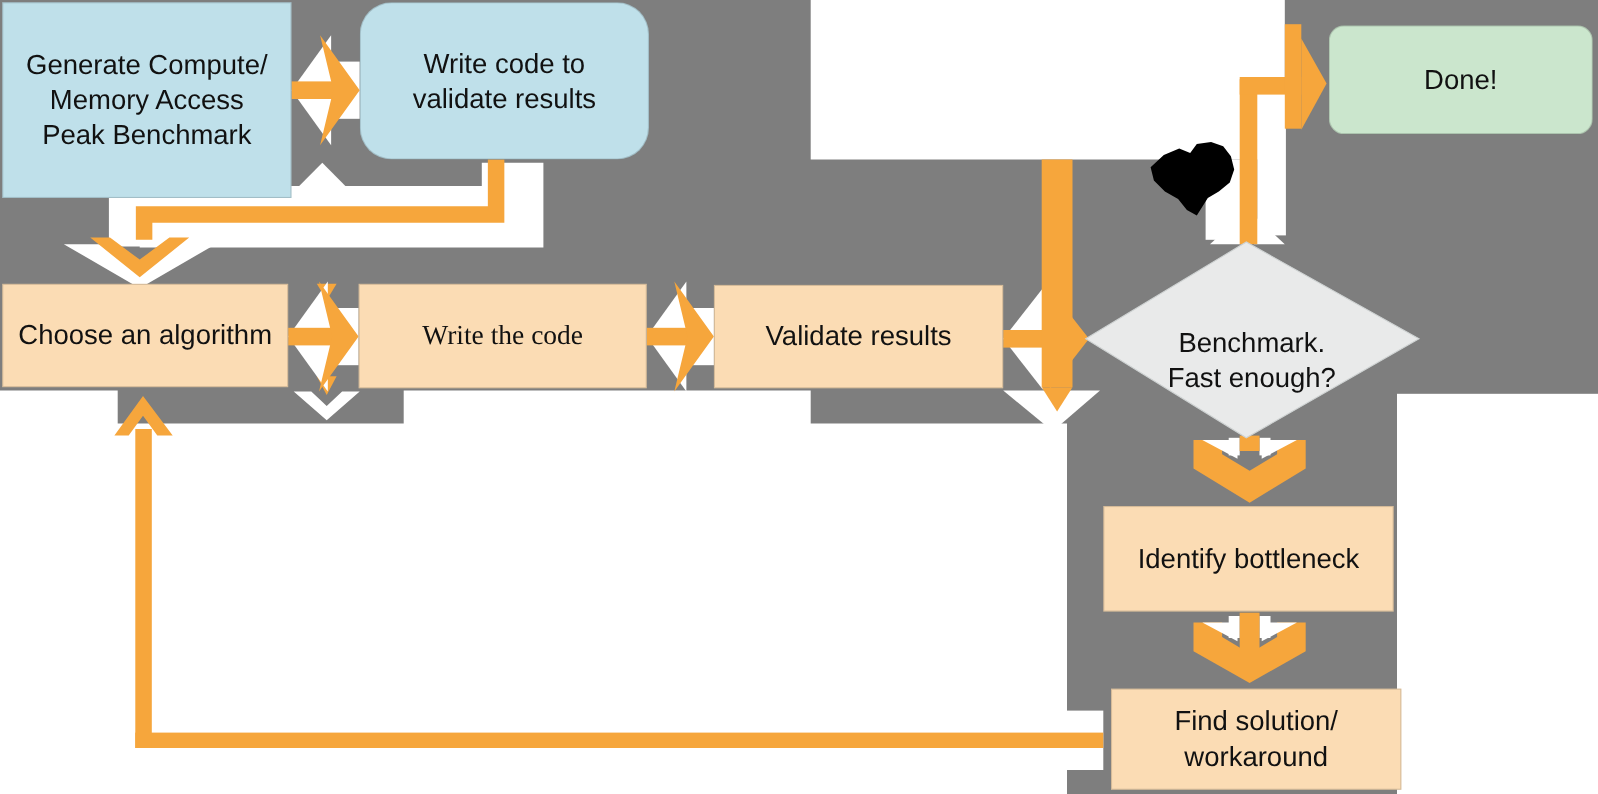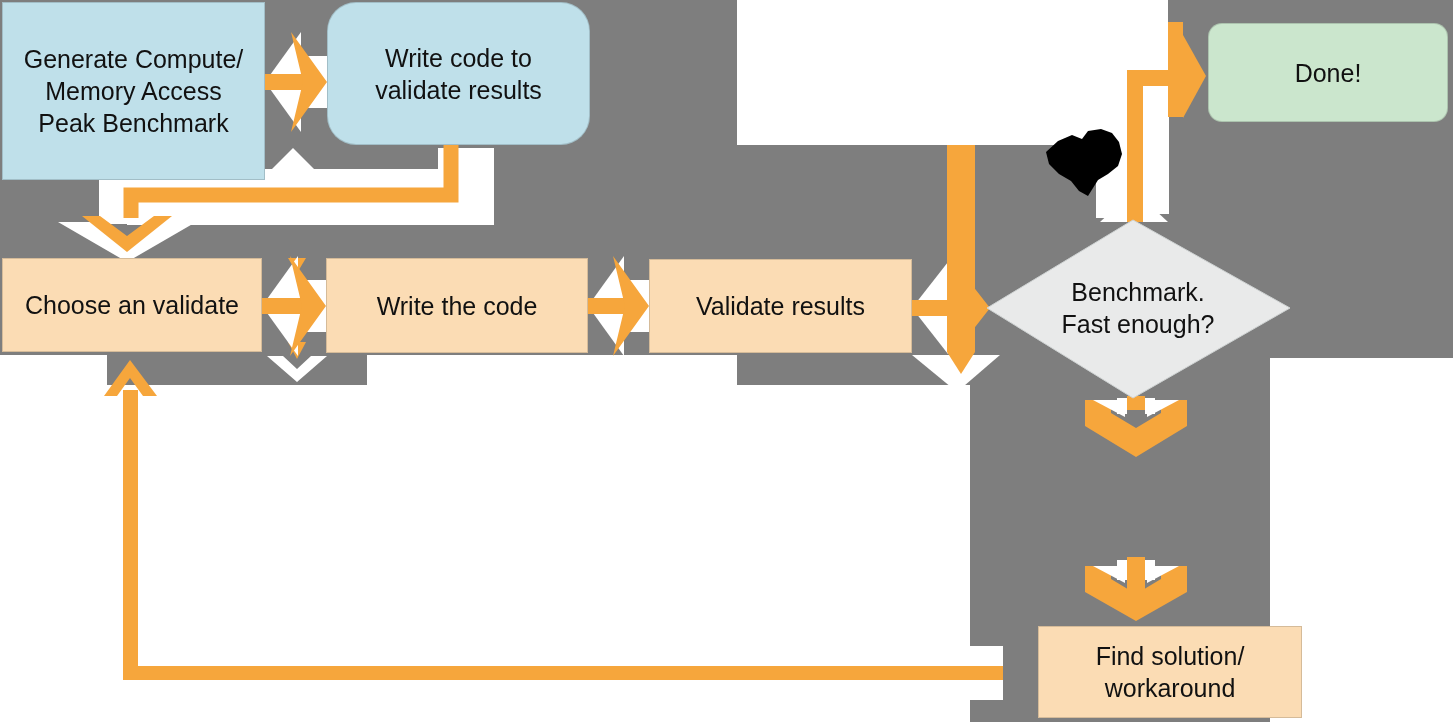--- a/index.html
+++ b/index.html
@@ -16,29 +16,29 @@
   .f-black{fill:var(--black);} .f-diamond{fill:var(--diamond);}
   .s-white{stroke:var(--white); fill:none;} .s-orange{stroke:var(--orange); fill:none;}
   .node{
     position:absolute; z-index:2; display:flex; align-items:center; justify-content:center;
     text-align:center; font-size:25px; line-height:32px; white-space:pre-line;
     box-sizing:border-box; border:1px solid rgba(0,0,0,0.15);
   }
   .n-blue{background:var(--blue);}
   .n-peach{background:var(--peach);}
   .n-green{background:var(--green); border-radius:14px;}
-  .n-label-only{background:transparent; border:none;}
+  .n-label-only{background:transparent; border:none;margin-top:20px;}
   #node-generate {left:2px;   top:2px;   width:263px; height:178px;}
   #node-write-validate {left:327px; top:2px; width:263px; height:143px;border-radius:29px;}
   #node-choose  {left:2px;   top:258px; width:260px; height:94px;}
-  #node-write-code {left:326px; top:258px; width:262px; height:95px;}
+  #node-write-code {left:326px; top:258px; width:262px; height:95px;font-family:Liberation Serif, serif;}
   #node-validate{left:649px; top:259px; width:263px; height:94px;}
   #node-done    {left:1208px;top:23px;  width:240px; height:99px;}
   #node-identify{left:1003px;top:460px; width:264px; height:96px;}
-  #node-find    {left:1038px;top:626px; width:264px; height:92px;}
+  #node-find    {left:1010px;top:626px; width:264px; height:92px;}
   #node-benchmark{left:1005px;top:270px;width:266px; height:76px; z-index:3;}
 </style>
 </head>
 <body>
 
 <div id="stage">
 
   <svg id="shapes" viewBox="0 0 1453 722" width="1453" height="722" xmlns="http://www.w3.org/2000/svg">
 
     <rect x="0" y="0" width="1453" height="722" class="f-gray"></rect>
@@ -140,39 +140,42 @@
 Memory Access
 Peak Benchmark</span>
   </div>
 
   <div class="node n-blue" id="node-write-validate">
     <span>Write code to
 validate results</span>
   </div>
 
   <div class="node n-peach" id="node-choose">
-    <span>Choose an validate</span>
+    <span>Choose an algorithm</span>
   </div>
 
   <div class="node n-peach" id="node-write-code">
     <span>Write the code</span>
   </div>
 
   <div class="node n-peach" id="node-validate">
     <span>Validate results</span>
   </div>
 
   <div class="node n-label-only" id="node-benchmark">
     <span>Benchmark.
 Fast enough?</span>
   </div>
 
   <div class="node n-green" id="node-done">
     <span>Done!</span>
   </div>
 
+  <div class="node n-peach" id="node-identify">
+    <span>Identify bottleneck</span>
+  </div>
 
   <div class="node n-peach" id="node-find">
     <span>Find solution/
 workaround</span>
   </div>
 
 </div>
 
 </body></html>

